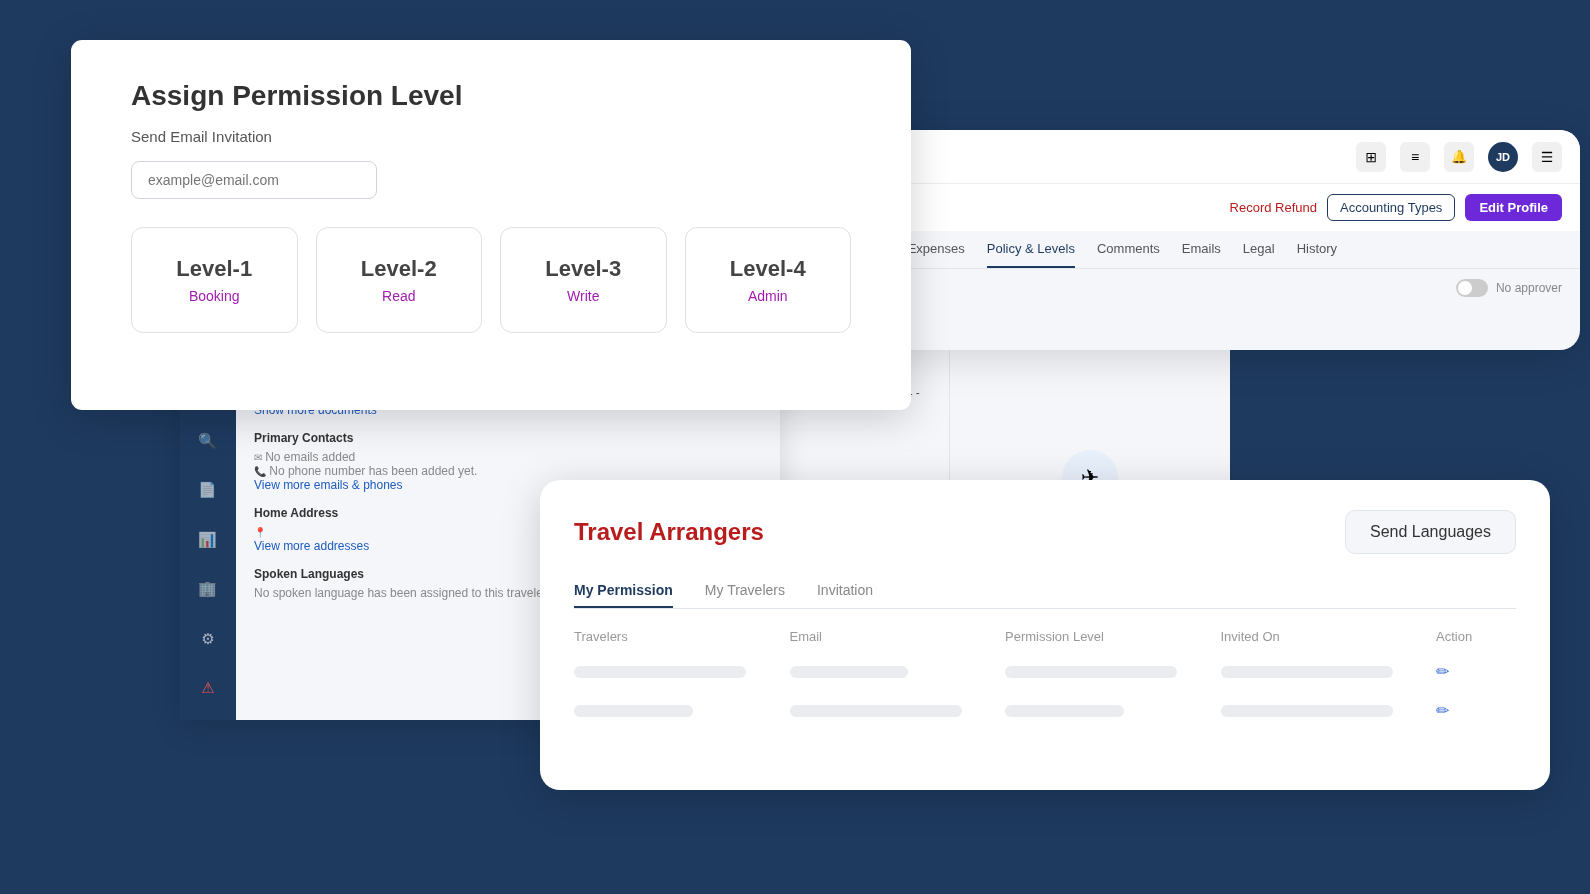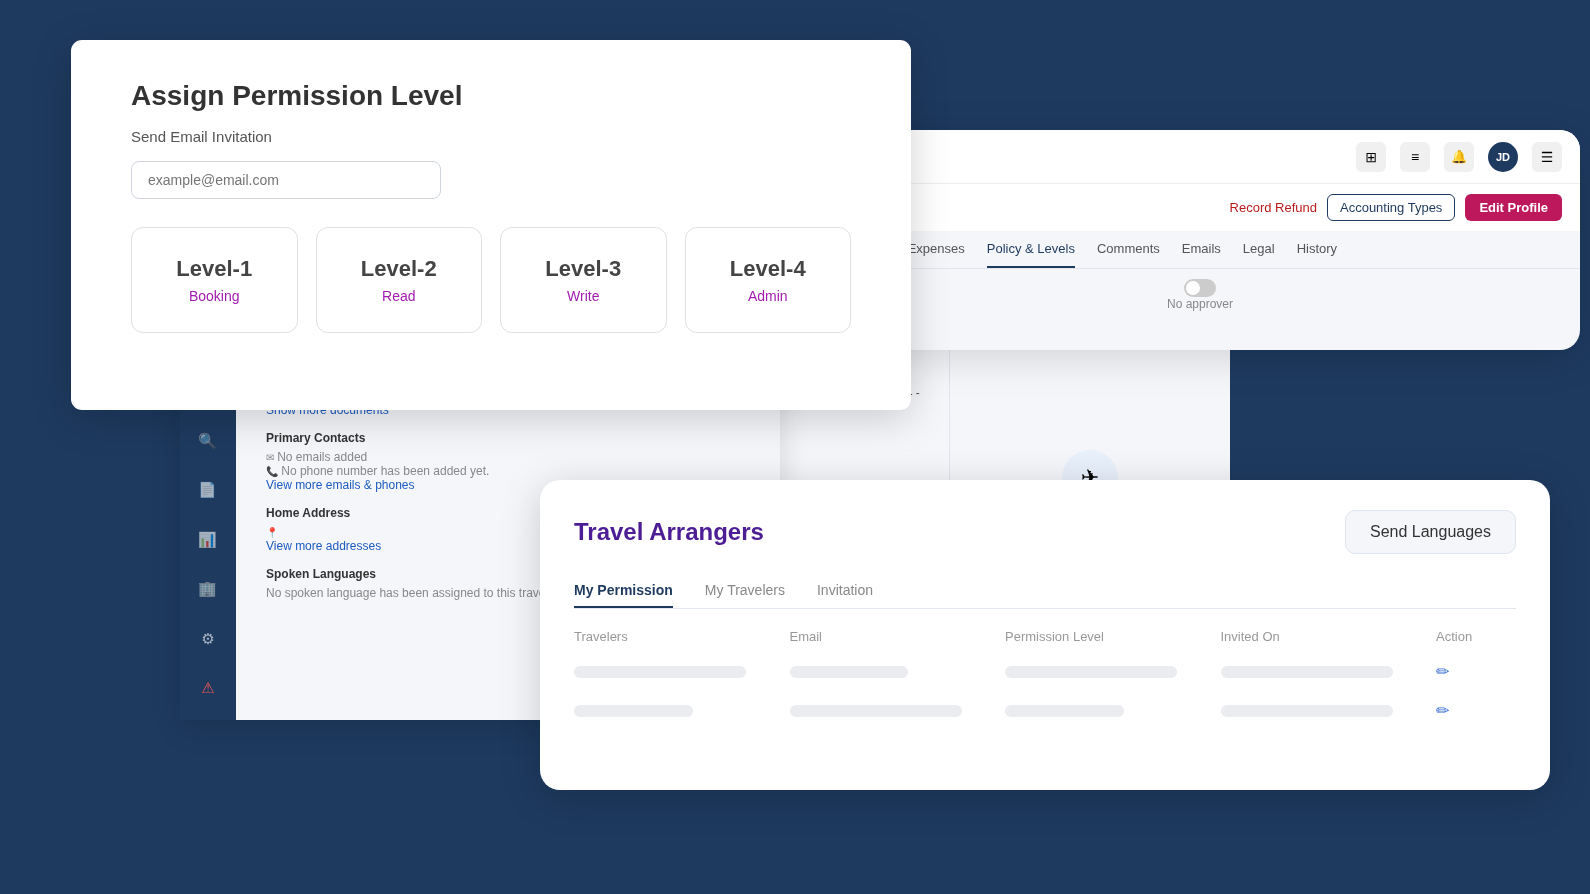--- a/index.html
+++ b/index.html
@@ -38,21 +38,21 @@
       font-weight: 600;
       color: #333;
       margin-bottom: 16px;
     }
     .card-permission .subtitle {
       font-size: 15px;
       color: #555;
       margin-bottom: 16px;
     }
     .card-permission .email-input {
-      width: 310px;
+      width: 246px;
       padding: 10px 16px;
       border: 1px solid #d0d5dd;
       border-radius: 8px;
       font-size: 14px;
       color: #aaa;
       margin-bottom: 28px;
       outline: none;
     }
     .level-cards {
       display: flex;
@@ -136,21 +136,21 @@
     .btn-accounting-types {
       background: transparent;
       border: 1px solid #1e3a5f;
       color: #1e3a5f;
       padding: 5px 12px;
       border-radius: 6px;
       font-size: 13px;
       cursor: pointer;
     }
     .btn-edit-profile {
-      background: #be185d;
+      background: #6d28d9;
       color: #fff;
       border: none;
       padding: 6px 14px;
       border-radius: 6px;
       font-size: 13px;
       font-weight: 600;
       cursor: pointer;
     }
     .profile-tabs {
       display: flex;
@@ -168,23 +168,23 @@
     }
     .profile-tab.active {
       color: #1e3a5f;
       border-bottom: 2px solid #1e3a5f;
     }
     .profile-toggle-row {
       display: flex;
       align-items: center;
       justify-content: flex-end;
       padding: 10px 18px;
+      gap: 8px;
       font-size: 12px;
       color: #888;
-      flex-direction: column;
     }
     .toggle-switch {
       width: 32px; height: 18px;
       background: #ccc;
       border-radius: 9px;
       position: relative;
     }
     .toggle-switch::after {
       content: '';
       position: absolute;
@@ -233,21 +233,21 @@
     }
     .sidebar-icon.red {
       color: #e55;
     }
 
     
     .traveler-content {
       flex: 1;
       overflow: hidden;
       background: #f4f6fa;
-      padding: 14px 30px;
+      padding: 14px 18px;
       font-size: 12px;
       color: #333;
     }
     .travel-agent-bar {
       background: #fff;
       border: 1px solid #e0e5ee;
       border-radius: 8px;
       padding: 8px 14px;
       font-size: 12px;
       color: #777;
@@ -381,21 +381,21 @@
     }
     .arrangers-header {
       display: flex;
       align-items: center;
       justify-content: space-between;
       margin-bottom: 20px;
     }
     .arrangers-title {
       font-size: 24px;
       font-weight: 600;
-      color: #4c1d95;
+      color: #b91c1c;
     }
     .btn-send-invitation {
       background: #f4f6fa;
       border: 1px solid #e0e5ee;
       border-radius: 10px;
       padding: 12px 24px;
       font-size: 16px;
       font-weight: 500;
       color: #333;
       cursor: pointer;

